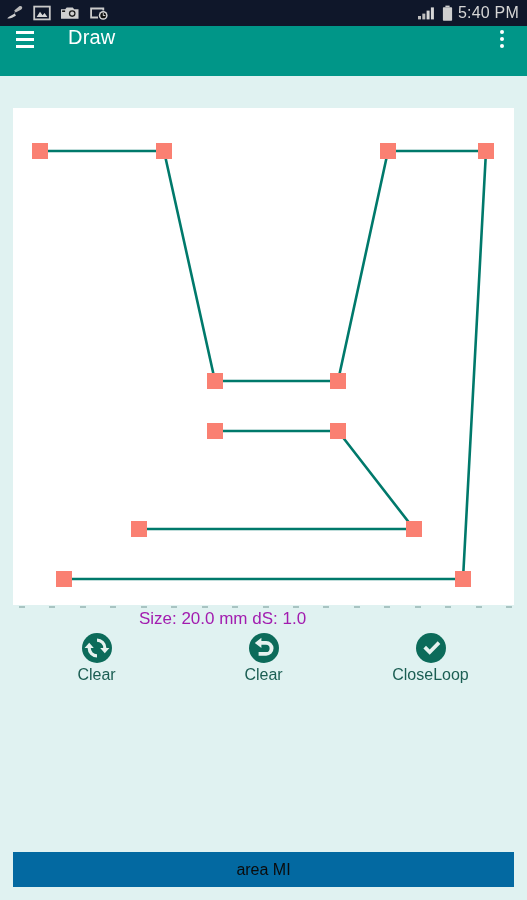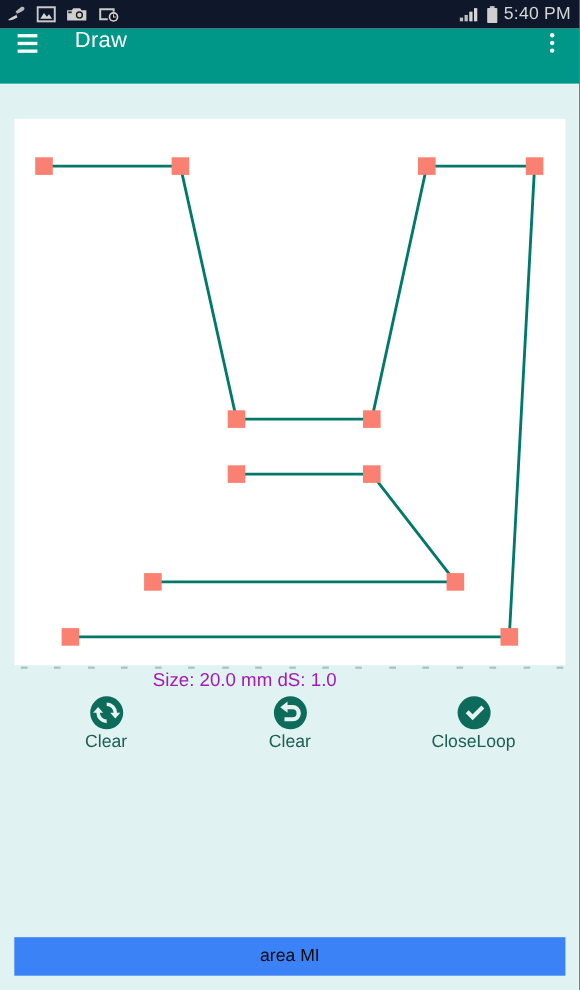--- a/index.html
+++ b/index.html
@@ -142,21 +142,21 @@
     color: #1b5e53;
     font-size: 16px;
     line-height: 1;
   }
 
   
   #area-button {
     position: absolute;
     left: 13px; top: 852px;
     width: 501px; height: 35px;
-    background: #3b82f6;
+    background: #0369a1;
     color: #0b0b0b;
     font-size: 16px;
     border: none;
     display: flex;
     align-items: center;
     justify-content: center;
     cursor: pointer;
     font-family: "Liberation Sans", sans-serif;
   }
 </style>

